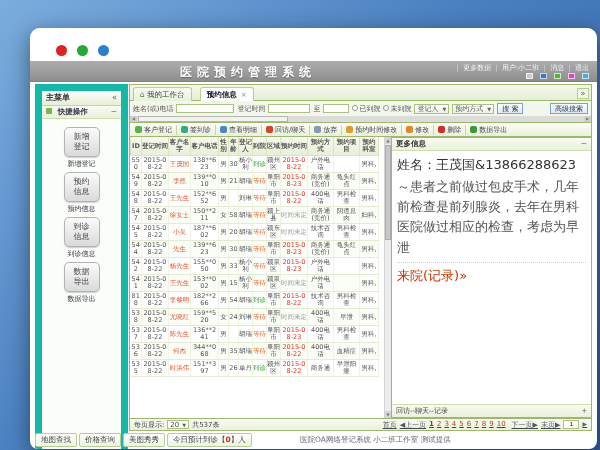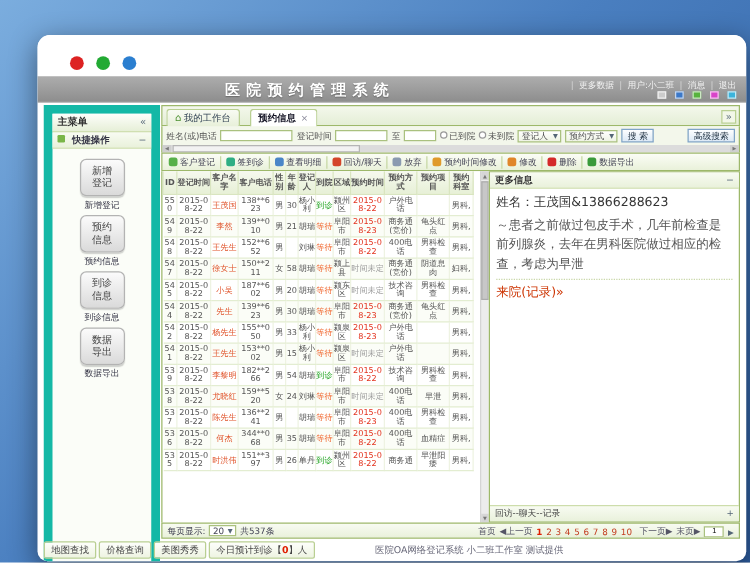--- a/index.html
+++ b/index.html
@@ -113,39 +113,39 @@
   .vs-up{ top:0; } .vs-down{ bottom:0; }
   .vs-thumb { position:absolute; left:0; top:8px; width:6px; height:95px;
     background:#c7c7c7; border:1px solid #adadad; }
   
   .morepanel { position:absolute; left:361px; top:109px; width:201px; height:281px;
     border:1px solid #9db86a; background:#fff; }
   .mp-header { height:13px; background:linear-gradient(#f8fbf2,#e9f1db);
     border-bottom:1px solid #cdddab; font-size:7.5px; font-weight:bold;
     color:#333; line-height:12px; padding:0 4px; }
   .mp-min { float:right; color:#567; font-weight:normal; }
-  .mp-body { padding:4px 5px; font-size:10px; color:#444; line-height:1.55;
+  .mp-body { padding:4px 5px; font-size:13px; color:#444; line-height:1.55;
     height:249px; overflow:hidden; }
   .mp-name { color:#333; margin-bottom:2px; }
-  .mp-note { color:#555; }
+  .mp-note { color:#555;font-family:Liberation Serif, serif; }
   .mp-divider { border-top:1px dotted #c9d8a9; margin:4px 0 3px; }
   .mp-visit-title { color:#cc3300; font-weight:normal; }
   .mp-record { color:#333; }
   .mp-footer { position:absolute; bottom:0; left:0; right:0; height:13px;
     background:linear-gradient(#f8fbf2,#e9f1db); border-top:1px solid #cdddab;
     font-size:7px; line-height:12px; padding:0 4px; color:#444; }
   .mp-plus { float:right; color:#567; }
   
   .pagination { position:absolute; left:99px; top:390px; width:463px; height:13px;
     background:linear-gradient(#f8fbf2,#e9f1db); border:1px solid #9db86a;
     display:flex; align-items:center; font-size:7px; color:#445; padding:0 4px;
     gap:3px; white-space:nowrap; }
   .pg-select { border:1px solid #aac17f; background:#fff; padding:0 2px;
     display:inline-flex; gap:3px; align-items:center; height:9px; }
-  .pg-right { margin-left:auto; display:flex; gap:3px; align-items:flex-end; }
+  .pg-right { margin-left:auto; display:flex; gap:3px; align-items:flex-start;text-decoration:underline; }
   .pg-page { color:#c33b1e; cursor:pointer; }
   .pg-page.current { font-weight:bold; color:#e01e00; }
   .pg-nav { color:#556; cursor:pointer; }
   .pg-goto { width:16px; height:9px; border:1px solid #aac17f; font-size:6px;
     text-align:center; }
   .pg-go { color:#567; font-size:6px; cursor:pointer; }
   
   .statusbar { position:absolute; left:5px; top:405px; width:557px; height:14px;
     display:flex; align-items:center; gap:2px; font-size:7.5px; color:#444; }
   .st-btn { border:1px solid #b9cf92; background:linear-gradient(#fdfefb,#eef4e2);
@@ -465,21 +465,21 @@
               <td>15</td>
               <td>杨小利</td>
               <td class="c-wait">等待</td>
               <td>颍泉区</td>
               <td class="c-tbd">时间未定</td>
               <td>户外电话</td>
               <td></td>
               <td>男科,</td>
             </tr>
             <tr>
-              <td>539</td>
+              <td>818</td>
               <td>2015-08-22</td>
               <td class="c-name">李黎明</td>
               <td>182**266</td>
               <td>男</td>
               <td>54</td>
               <td>胡瑞</td>
               <td class="c-ok">到诊</td>
               <td>阜阳市</td>
               <td class="c-date">2015-08-22</td>
               <td>技术咨询</td>

